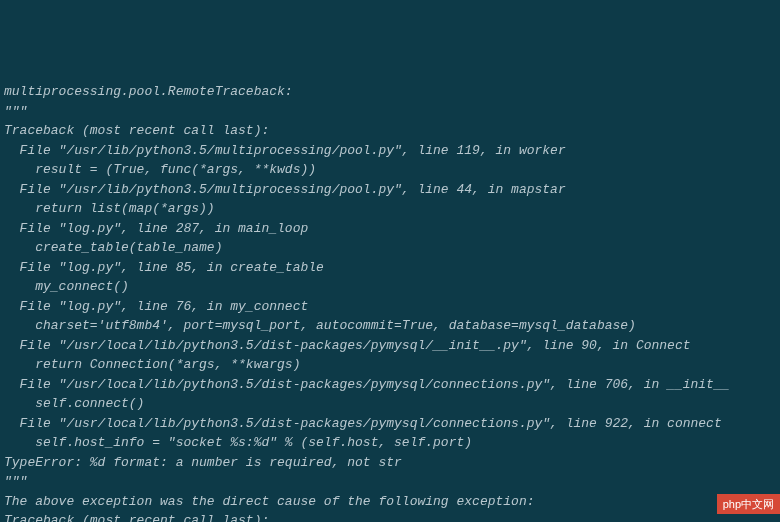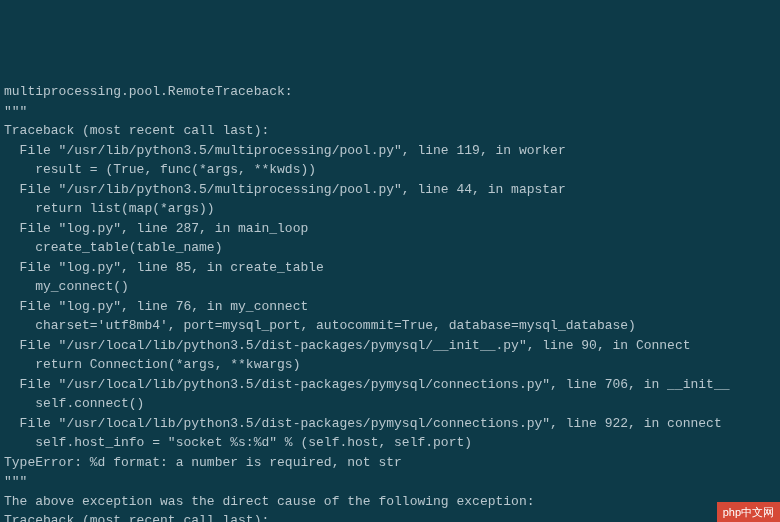--- a/index.html
+++ b/index.html
@@ -14,24 +14,25 @@
       font-size: 13px;
       line-height: 1.5;
       padding: 4px;
       width: 780px;
       height: 522px;
       overflow: hidden;
       white-space: pre;
     }
     .line {
       display: block;
+      font-style: italic;
     }
     .badge {
       position: absolute;
-      bottom: 0;
+      bottom: 8px;
       right: 0;
       background-color: #d64937;
       color: #fff;
       font-size: 11px;
       padding: 2px 6px;
       font-family: sans-serif;
     }
   </style>
 </head>
 <body>

